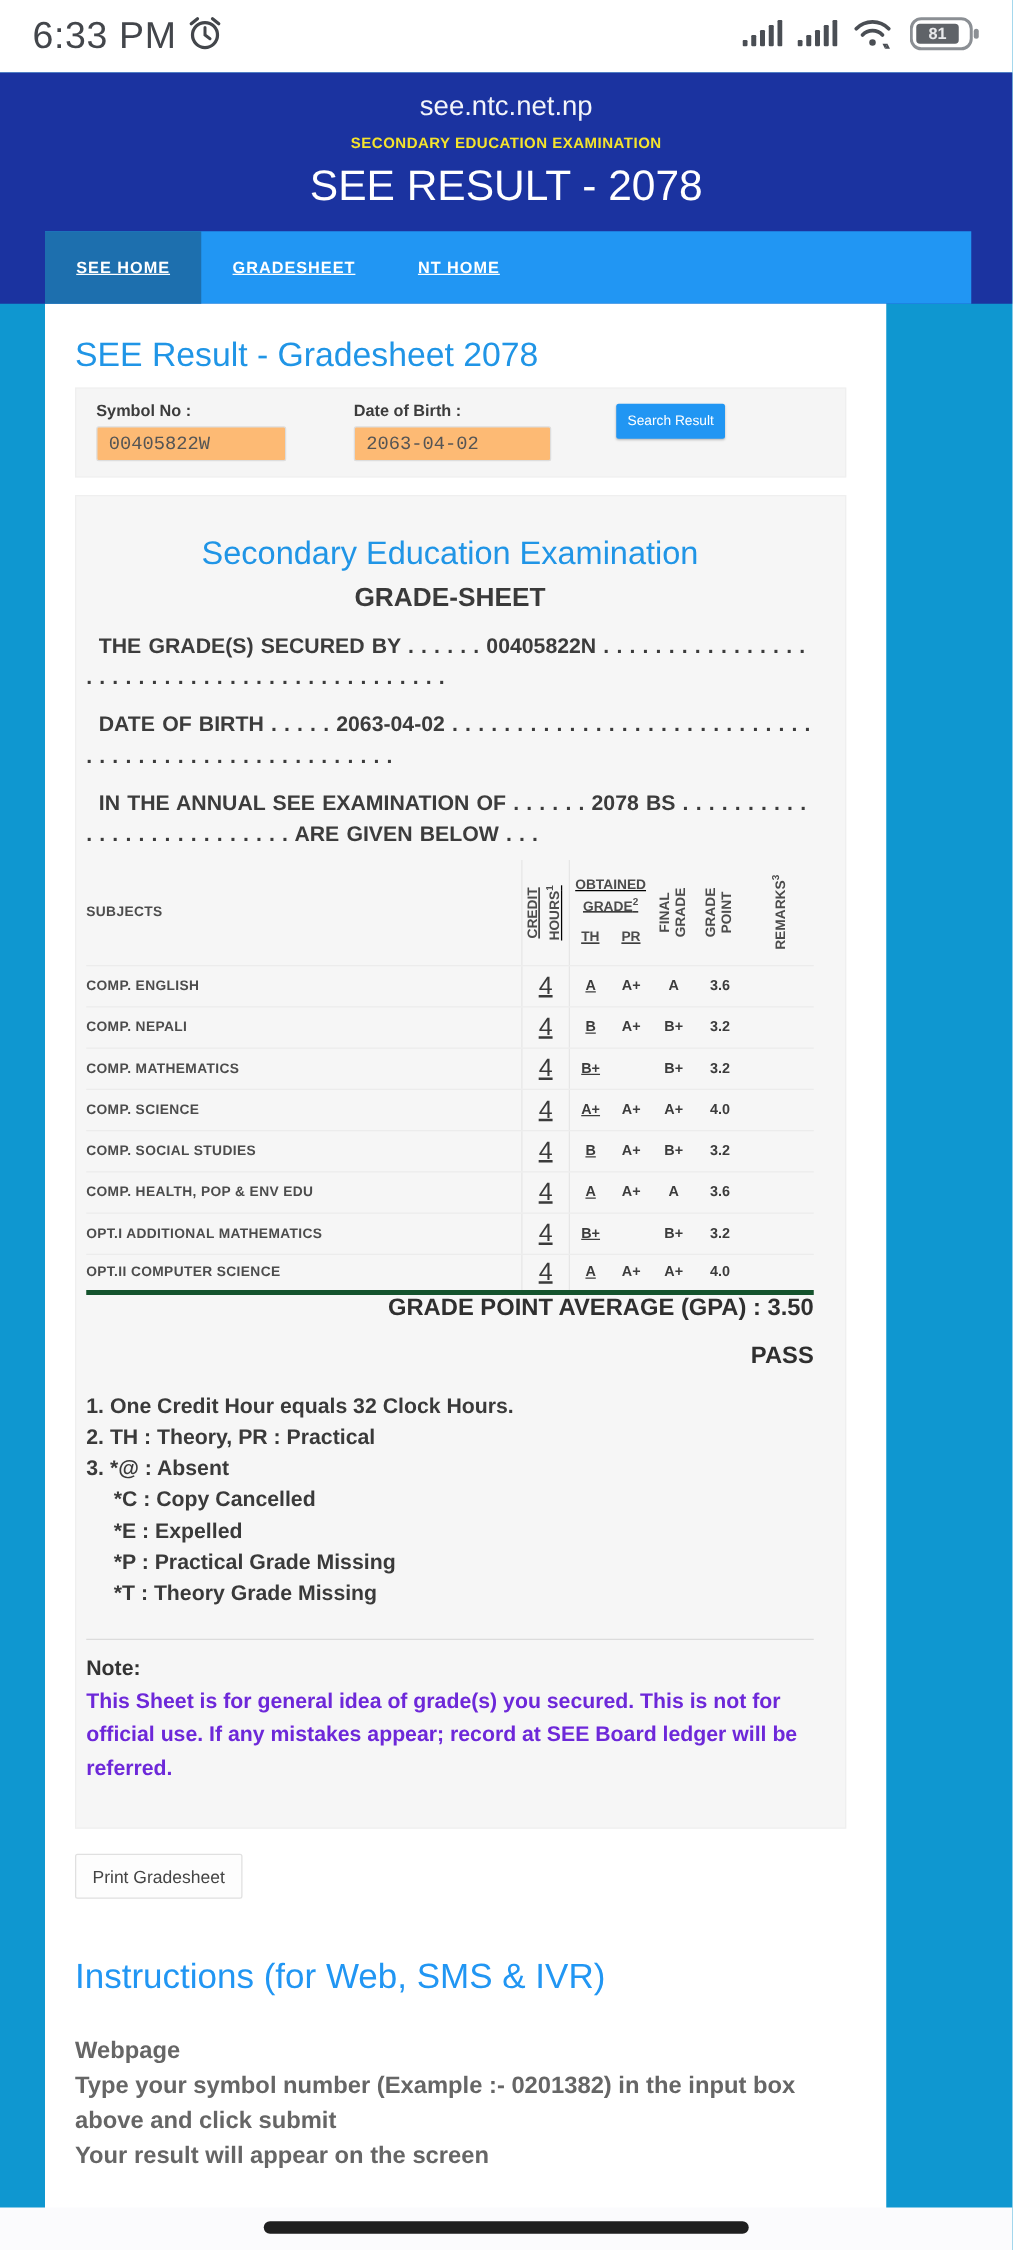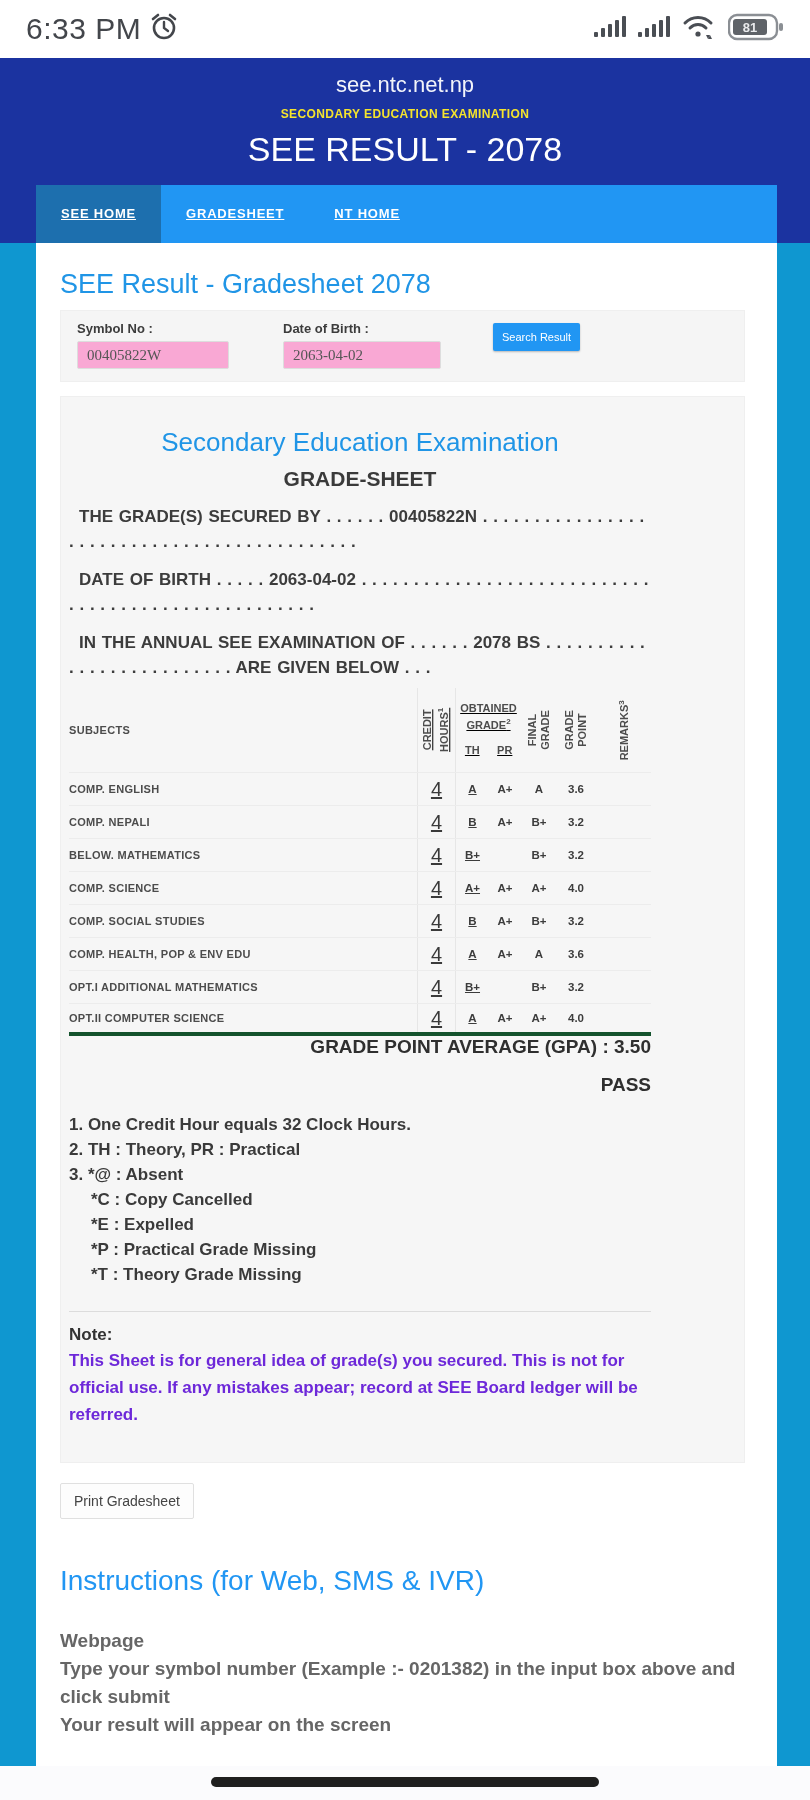--- a/index.html
+++ b/index.html
@@ -29,33 +29,33 @@
     margin-left:36px; width:741px; height:58px; margin-top:16px;
     background:#2196f3; display:flex;
   }
   .nav-tab {
     padding:0 25px; line-height:58px; color:#ffffff;
     font-size:13px; font-weight:bold; letter-spacing:.8px; cursor:pointer;text-decoration:underline;
   }
   .nav-tab.active { background:#1d6fae; }
   
   .content {
-    margin-left:36px; width:741px; height:1524px;
+    margin-left:36px; width:673px; height:1524px;
     background:#ffffff; overflow:hidden;
   }
   .page-heading { margin:26px 24px 0 24px; color:#2095e6; font-size:27px; font-weight:400; }
   
   .form-panel {
     margin:10px 32px 0 24px; background:#f5f5f5; border:1px solid #efefef;
     padding:10px 16px 12px 16px; display:flex; align-items:flex-start;
   }
   .field-label { font-size:13px; font-weight:bold; color:#3c3c3c; margin-bottom:5px; }
   .field-input {
-    height:28px; background:#f9a8d4; border:1px solid #ddd; border-radius:2px;
-    font-size:15px; color:#555; padding:0 9px; font-family:Liberation Serif, serif;
+    height:28px; background:#fdba74; border:1px solid #ddd; border-radius:2px;
+    font-size:15px; color:#555; padding:0 9px; font-family:Liberation Mono, monospace;
   }
   .symbol-input { width:152px; }
   .dob-group { margin-left:54px; }
   .dob-input { width:158px; }
   .search-btn {
     margin-left:52px; margin-top:2px; background:#2196f3; color:#fff;
     border:none; border-radius:2px; font-size:11px; padding:8px 9px;
     font-family:"Liberation Sans", sans-serif; cursor:pointer; box-shadow:0 1px 2px rgba(0,0,0,.25);
   }
   
@@ -266,21 +266,21 @@
         <div class="t-row">
           <div class="c-subj">COMP. NEPALI</div>
           <div class="c-credit b-left">4</div>
           <div class="c-grade b-left">B</div>
           <div class="c-grade">A+</div>
           <div class="c-grade">B+</div>
           <div class="c-grade">3.2</div>
           <div class="c-grade"></div>
         </div>
         <div class="t-row">
-          <div class="c-subj">BELOW. MATHEMATICS</div>
+          <div class="c-subj">COMP. MATHEMATICS</div>
           <div class="c-credit b-left">4</div>
           <div class="c-grade b-left">B+</div>
           <div class="c-grade"></div>
           <div class="c-grade">B+</div>
           <div class="c-grade">3.2</div>
           <div class="c-grade"></div>
         </div>
         <div class="t-row">
           <div class="c-subj">COMP. SCIENCE</div>
           <div class="c-credit b-left">4</div>

